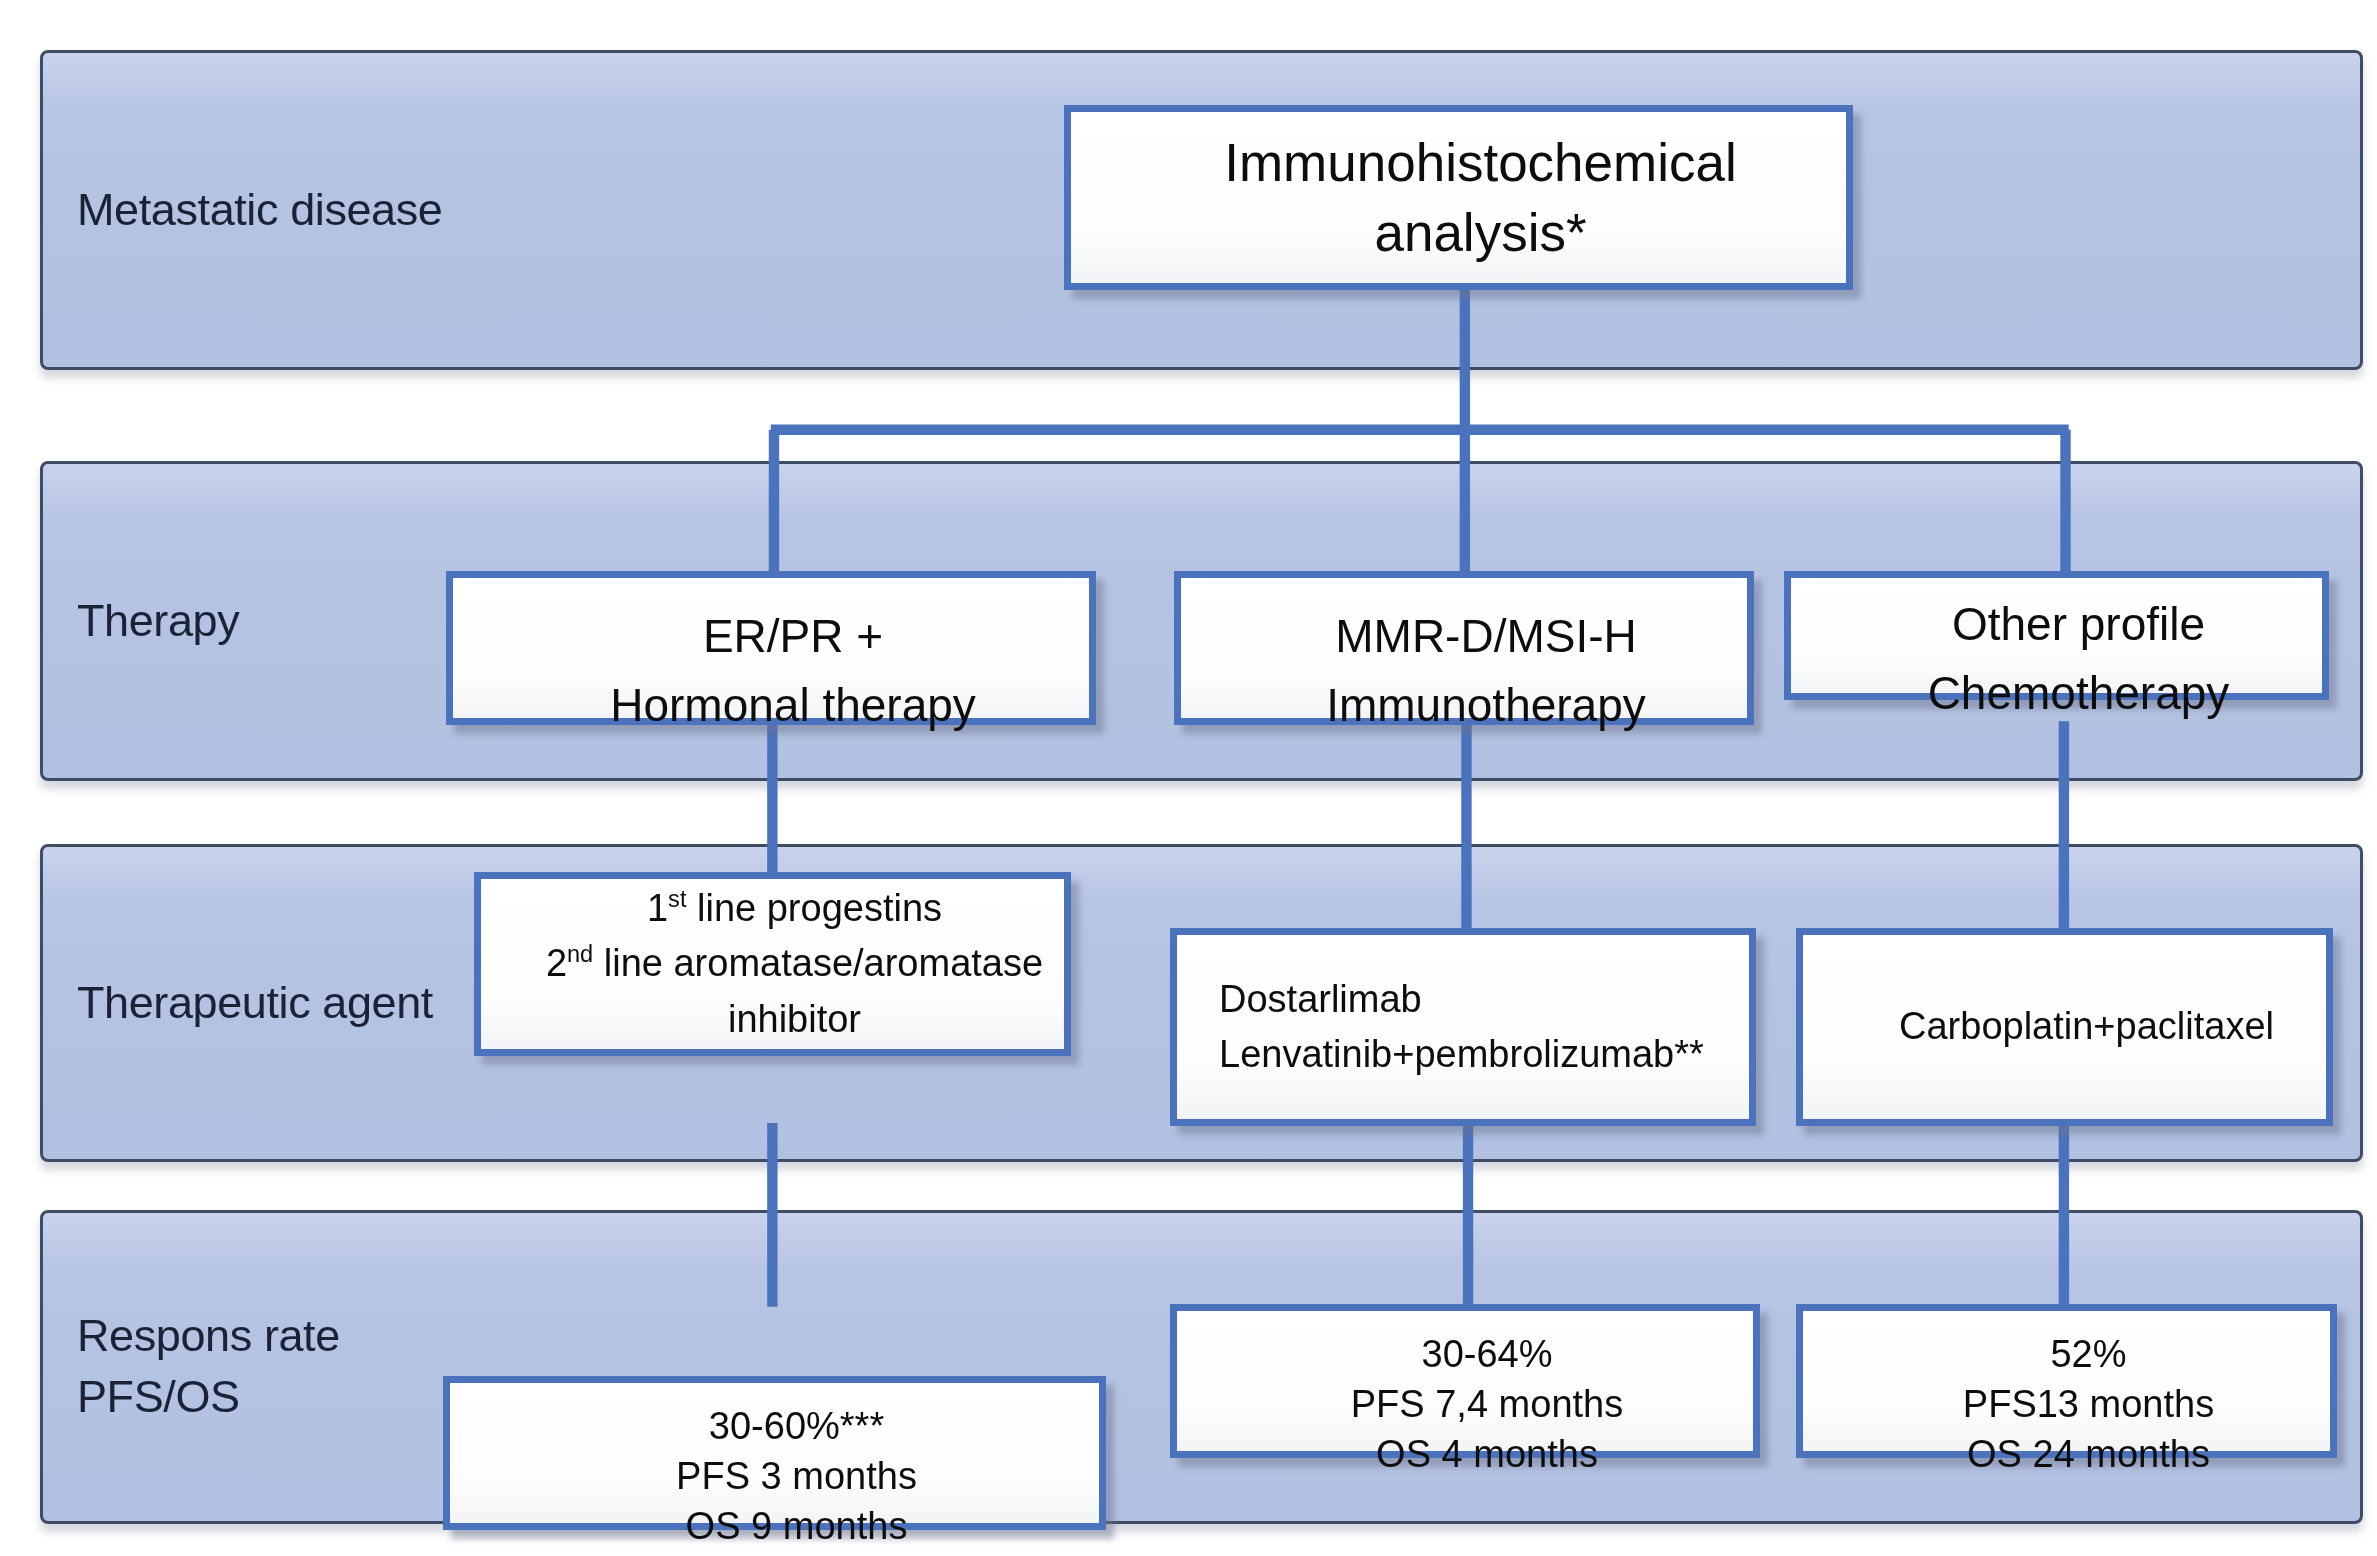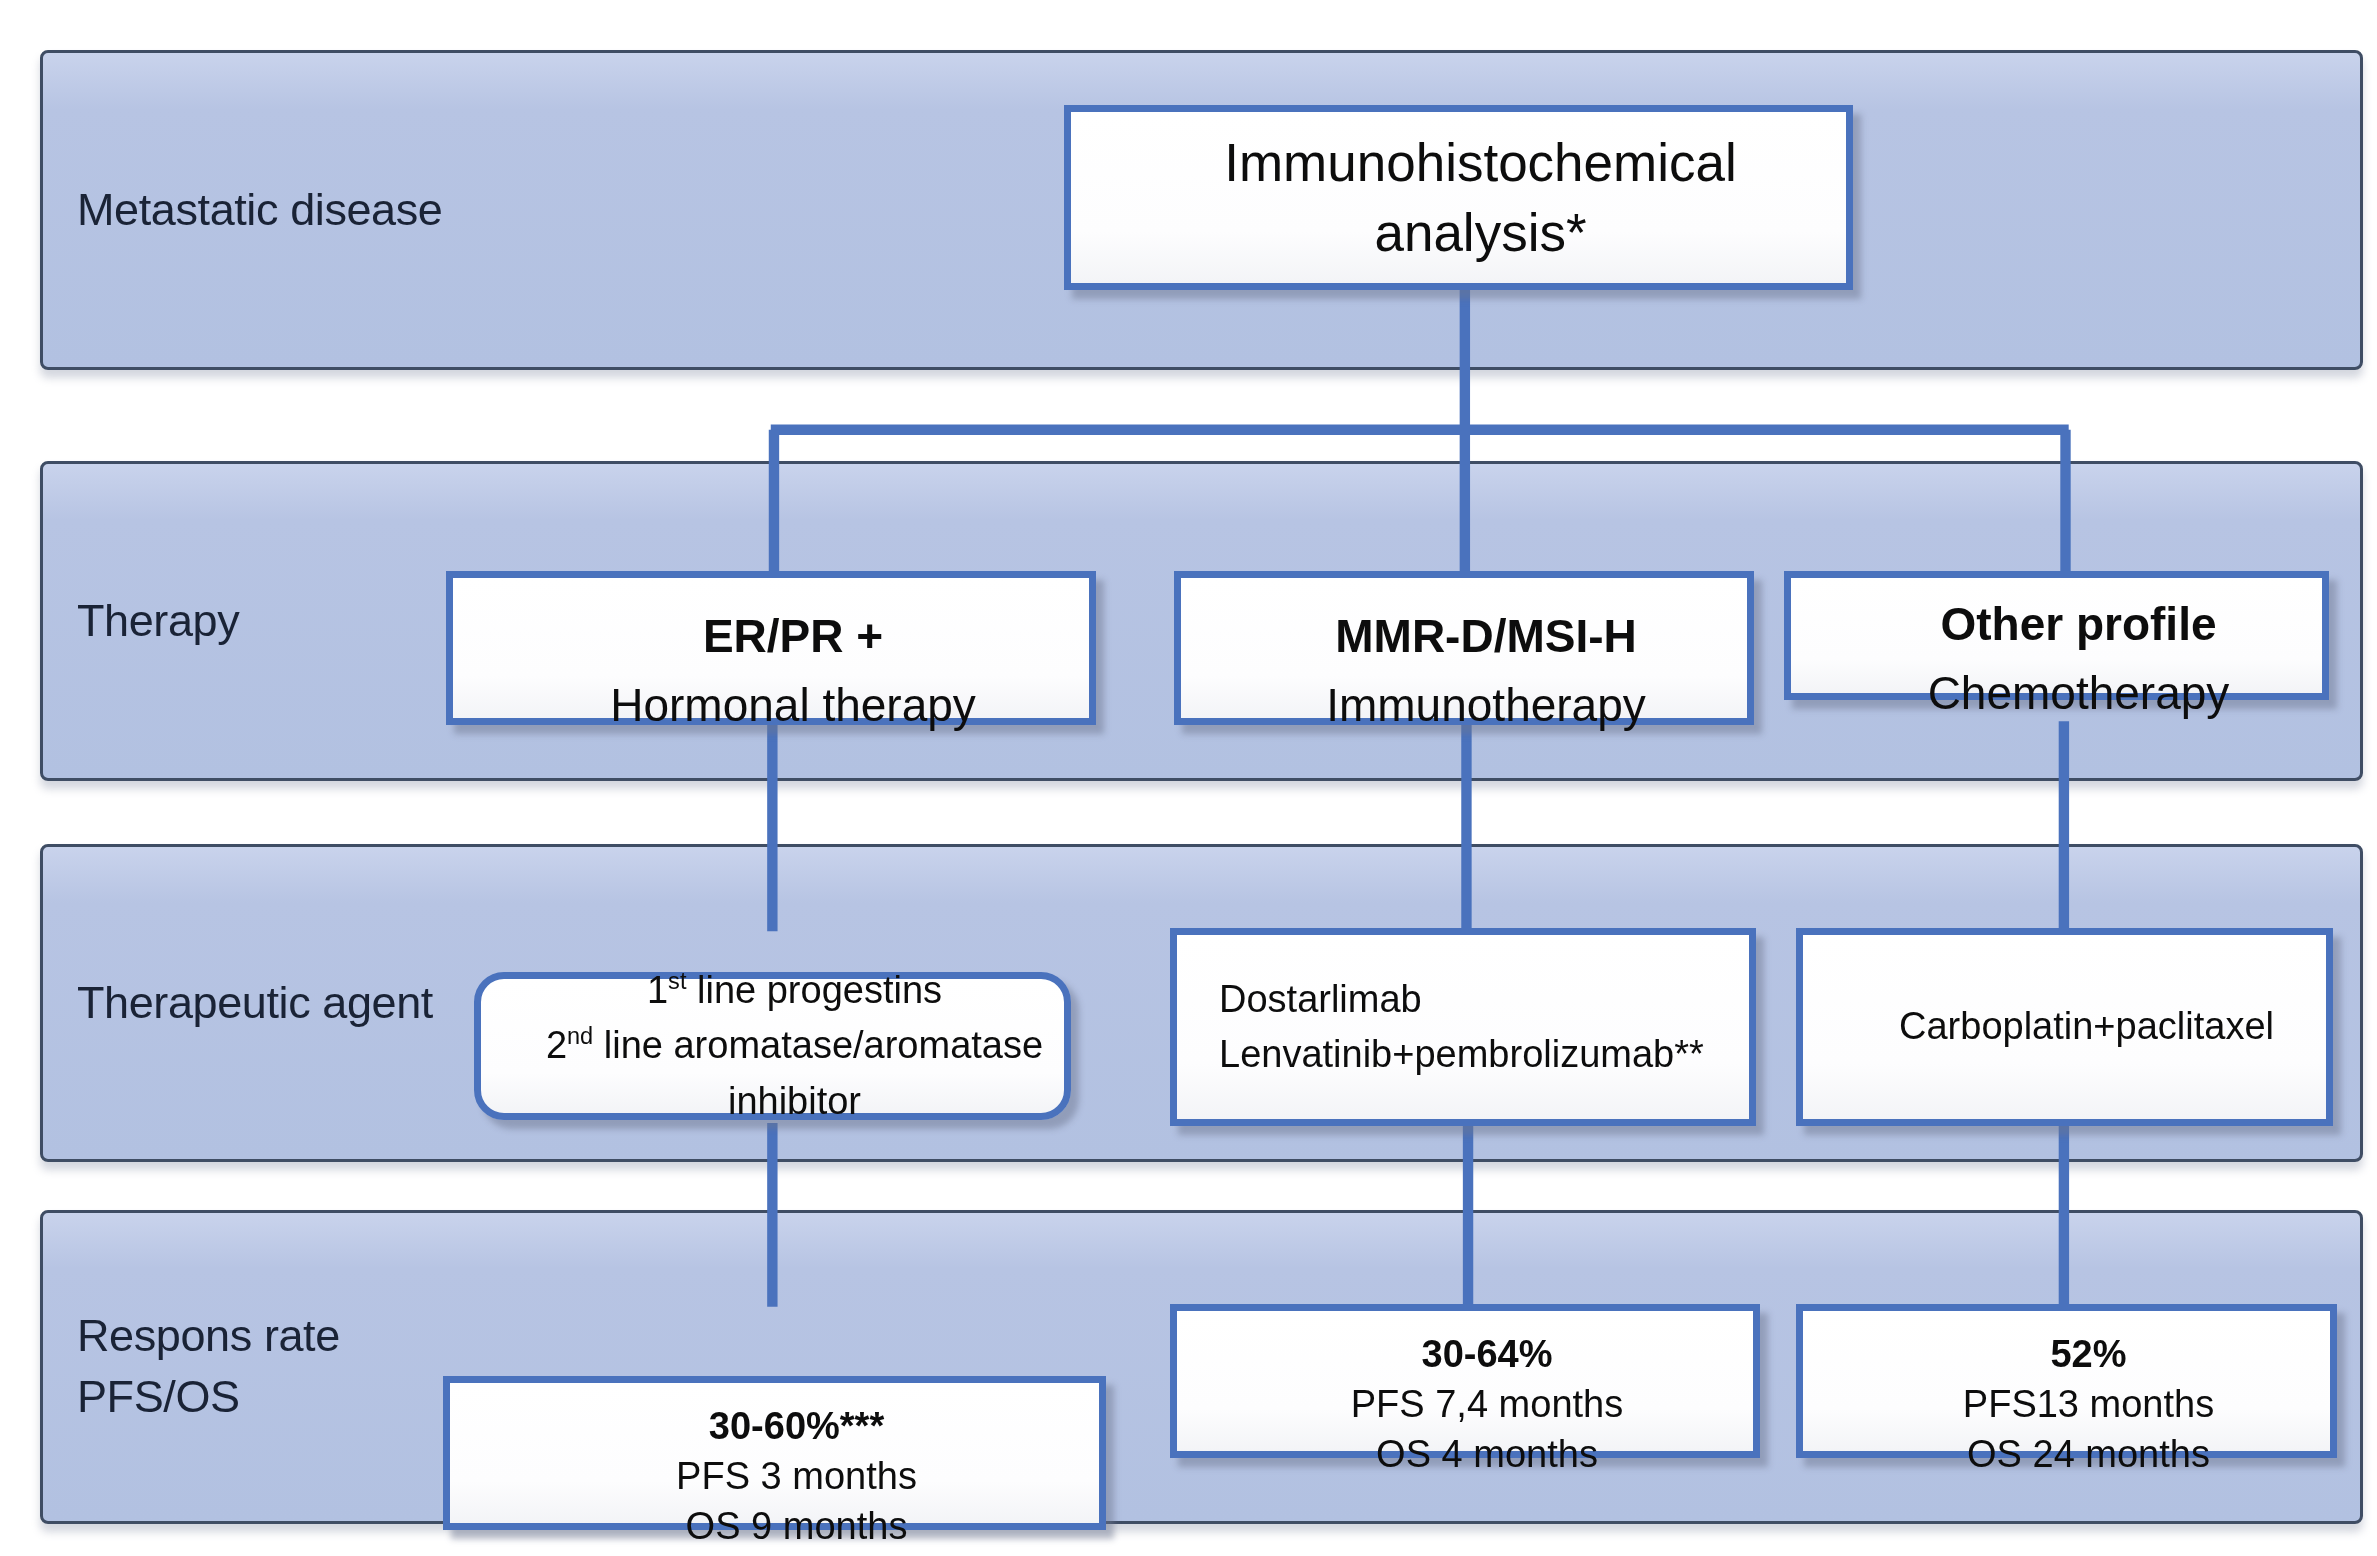--- a/index.html
+++ b/index.html
@@ -46,21 +46,21 @@
     align-items:center;
     text-align:left;
     color:#0d0d0d;
     padding-left:44px;
   }
   .wbox.left-align{align-items:flex-start;text-align:left;padding-left:42px;padding-right:9.6px;}
   .root-box{font-size:53px;line-height:1.32;}
   .therapy-box{font-size:46px;line-height:1.5;}
   .agent-box{font-size:38px;line-height:1.45;}
   .resp-box{font-size:38px;line-height:1.32;}
-  .b{font-weight:bold;margin-top:46px;}
+  .b{font-weight:normal;margin-top:46px;}
   sup{font-size:62%;line-height:0;vertical-align:super;}
 </style>
 </head>
 <body>
 
 <div class="canvas">
 
   <div class="band" style="top:50px;height:320px;">
     <div class="band-label">Metastatic disease</div>
   </div>
@@ -101,21 +101,21 @@
   </div>
   <div class="wbox therapy-box" style="left:1174px;top:571px;width:580px;height:154px;">
     <div class="b">MMR-D/MSI-H</div>
     <div>Immunotherapy</div>
   </div>
   <div class="wbox therapy-box" style="left:1784px;top:571px;width:545px;height:129px;">
     <div class="b">Other profile</div>
     <div>Chemotherapy</div>
   </div>
 
-  <div class="wbox agent-box" style="left:474px;top:972px;width:597px;height:148px;border-radius:30px;">
+  <div class="wbox agent-box" style="left:474px;top:872px;width:597px;height:184px;">
     <div><span>1</span><sup>st</sup><span> line progestins</span></div>
     <div><span>2</span><sup>nd</sup><span> line aromatase/aromatase</span></div>
     <div>inhibitor</div>
   </div>
   <div class="wbox agent-box left-align" style="left:1170px;top:928px;width:586px;height:198px;">
     <div>Dostarlimab</div>
     <div>Lenvatinib+pembrolizumab**</div>
   </div>
   <div class="wbox agent-box" style="left:1796px;top:928px;width:537px;height:198px;">
     <div>Carboplatin+paclitaxel</div>

